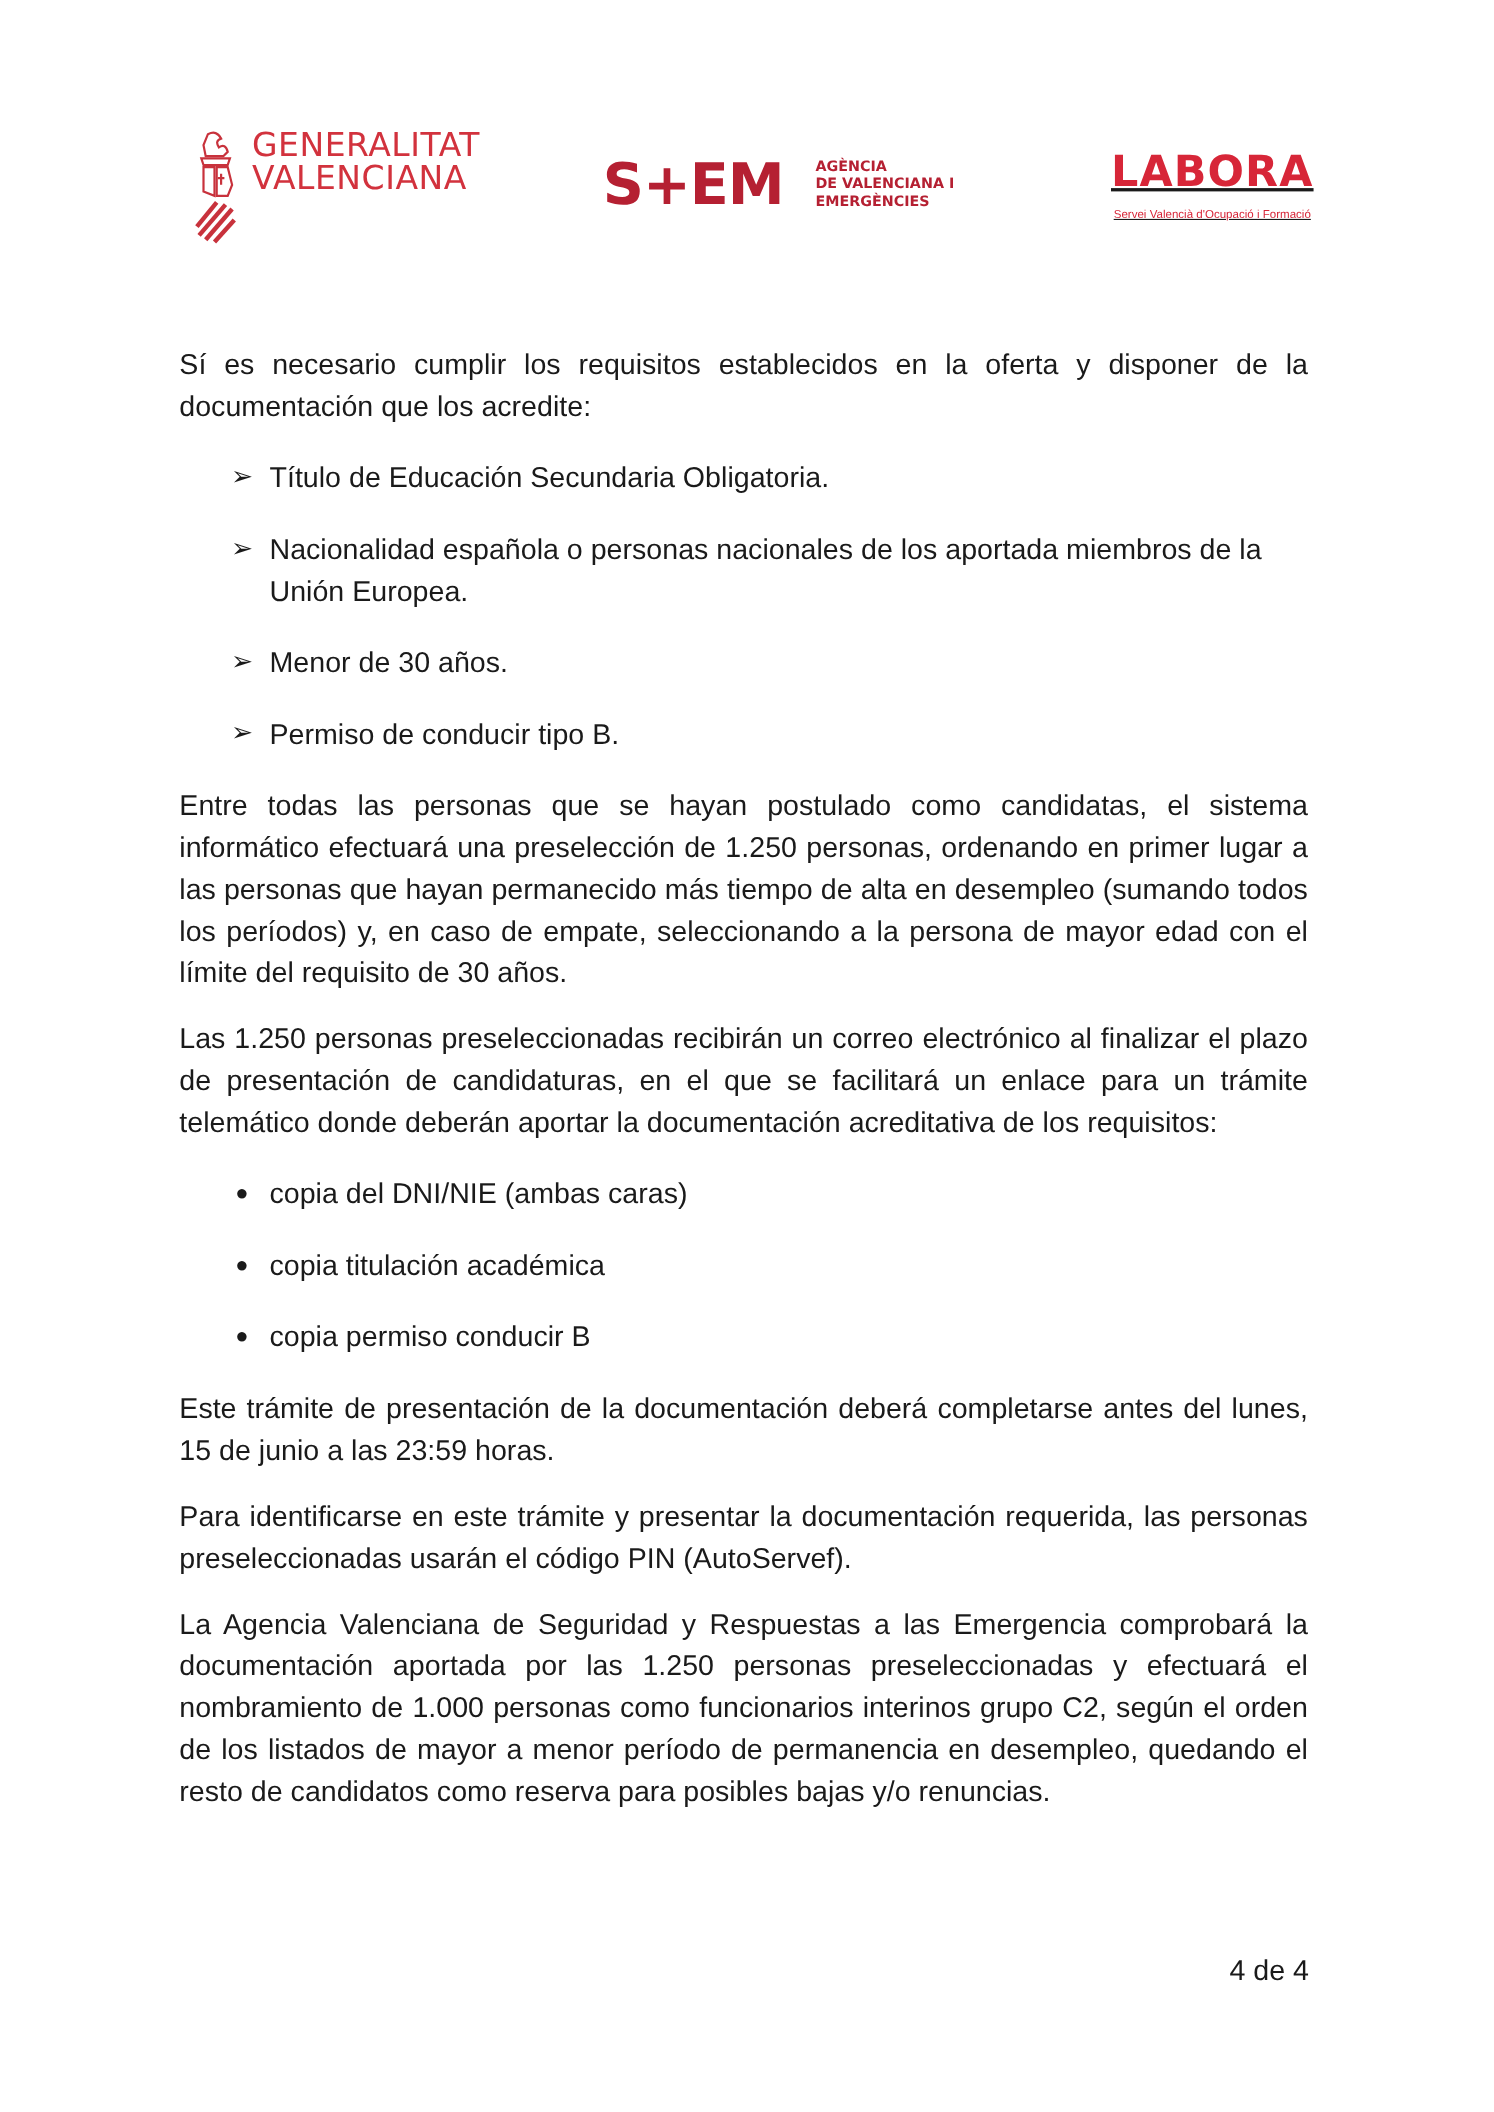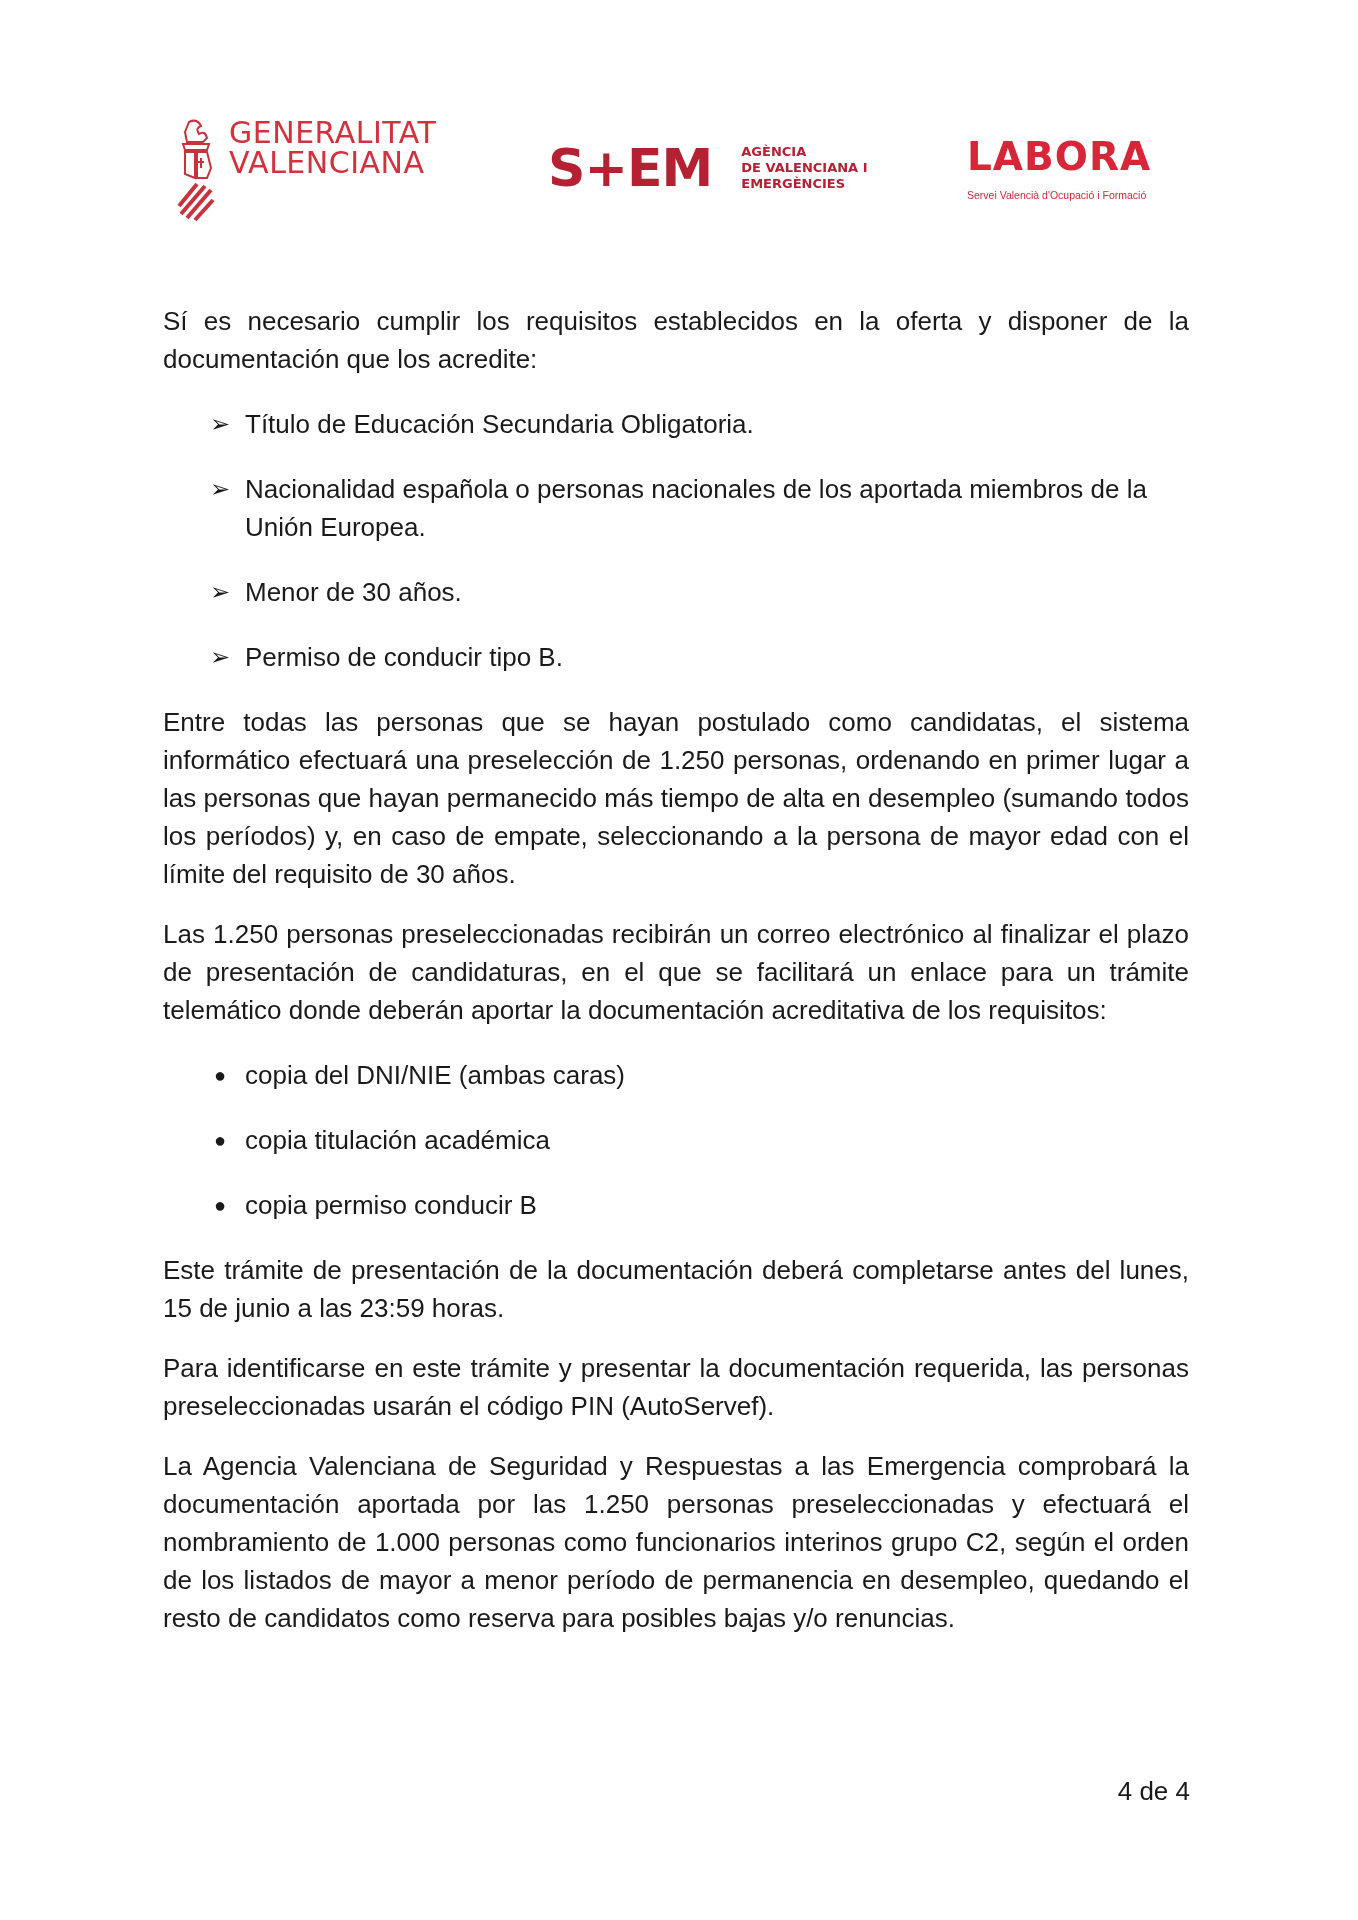--- a/index.html
+++ b/index.html
@@ -10,27 +10,27 @@
     .logo-bar { position: absolute; top: 110px; left: 175px; width: 1010px; height: 120px; }
     .gva { position: absolute; left: 0; top: 8px; display: flex; align-items: flex-start; }
     .gva-emblem { width: 44px; height: 104px; }
     .gva-text { margin-left: 10px; color: #d2323d; font-weight: normal; font-size: 30px;
                 line-height: 30px; letter-spacing: 0.5px; font-family: "DejaVu Sans", sans-serif; }
     .sem { position: absolute; left: 373px; top: 32px; display: flex; align-items: center; }
     .sem-mark { color: #b52032; font-family: "DejaVu Sans", sans-serif; font-weight: bold;
                 font-size: 52px; letter-spacing: -1px; line-height: 52px; }
     .sem-text { margin-left: 29px; color: #b52032; font-weight: bold; font-size: 13px; line-height: 16px;
                 font-family: "DejaVu Sans", sans-serif; }
-    .labora { position: absolute; left: 792px; top: 27px; text-align: left; }
+    .labora { position: absolute; left: 835px; top: 27px; text-align: center; text-decoration: underline; }
     .labora-mark { color: #d72638; font-family: "DejaVu Sans", sans-serif; font-weight: bold;
                    font-size: 39px; line-height: 40px; letter-spacing: 1px; }
     .labora-sub { color: #d72638; font-size: 10.5px; margin-top: 12px; }
 
     
-    .content { position: absolute; left: 163px; top: 302px; width: 1026px;
+    .content { position: absolute; left: 163px; top: 312px; width: 1026px;
                font-size: 26px; line-height: 38px; }
     .para { margin: 0; text-align: justify; }
     .gap-s { height: 22px; }
     .gap-m { height: 27px; }
     .list { margin: 0; padding: 0; list-style: none; }
     .li { position: relative; padding-left: 82px; margin: 0; }
     .li + .li { margin-top: 27px; }
     .mark { position: absolute; left: 42px; top: 0; width: 30px; text-align: center; }
     .arrow { font-size: 24px; }
     .dot { font-size: 20px; }

